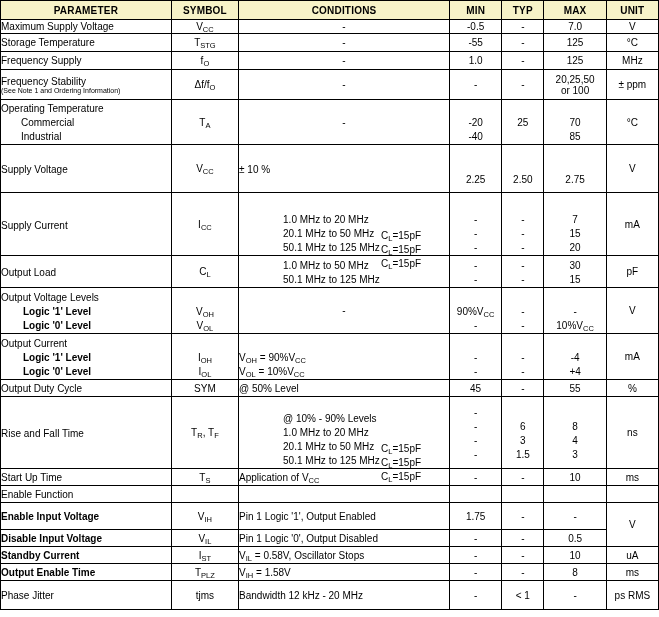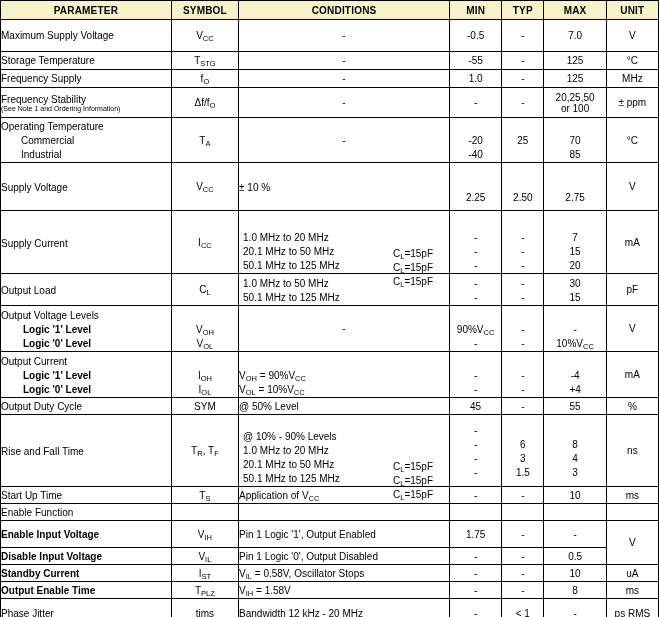--- a/index.html
+++ b/index.html
@@ -14,22 +14,22 @@
   .c-min{width:52px;}
   .c-typ{width:42px;}
   .c-max{width:62px;}
   .c-unit{width:52px;}
   .pl{padding-left:4px;text-align:left;}
   .ctr{text-align:center;}
   .sub{padding-left:20px;}
   .sub2{padding-left:22px;font-weight:bold;}
   .tiny{font-size:7px;}
   .condrow{display:flex;justify-content:space-between;align-items:center;padding:0 4px 0 4px;}
-  .condrow .left{text-align:center;}
-  .condrow .right{text-align:center;width:64px;margin-top:32px;}
+  .condrow .left{text-align:center;margin-left:40px;}
+  .condrow .right{text-align:left;width:64px;margin-top:32px;}
   .line{line-height:14px;height:14px;}
   .vtop{vertical-align:top;}
   sub{font-size:7.5px;vertical-align:baseline;position:relative;top:2px;}
   .lbl{display:block;}
 </style>
 </head>
 <body>
 
 <div id="sheet">
 <table class="spec">
@@ -48,21 +48,21 @@
       <th>SYMBOL</th>
       <th>CONDITIONS</th>
       <th>MIN</th>
       <th>TYP</th>
       <th>MAX</th>
       <th>UNIT</th>
     </tr>
   </thead>
   <tbody>
 
-    <tr style="height:32px;">
+    <tr style="height:14px;">
       <td class="pl">Maximum Supply Voltage</td>
       <td class="ctr">V<sub>CC</sub></td>
       <td class="ctr">-</td>
       <td class="ctr">-0.5</td>
       <td class="ctr">-</td>
       <td class="ctr">7.0</td>
       <td class="ctr">V</td>
     </tr>
 
     <tr style="height:18px;">

